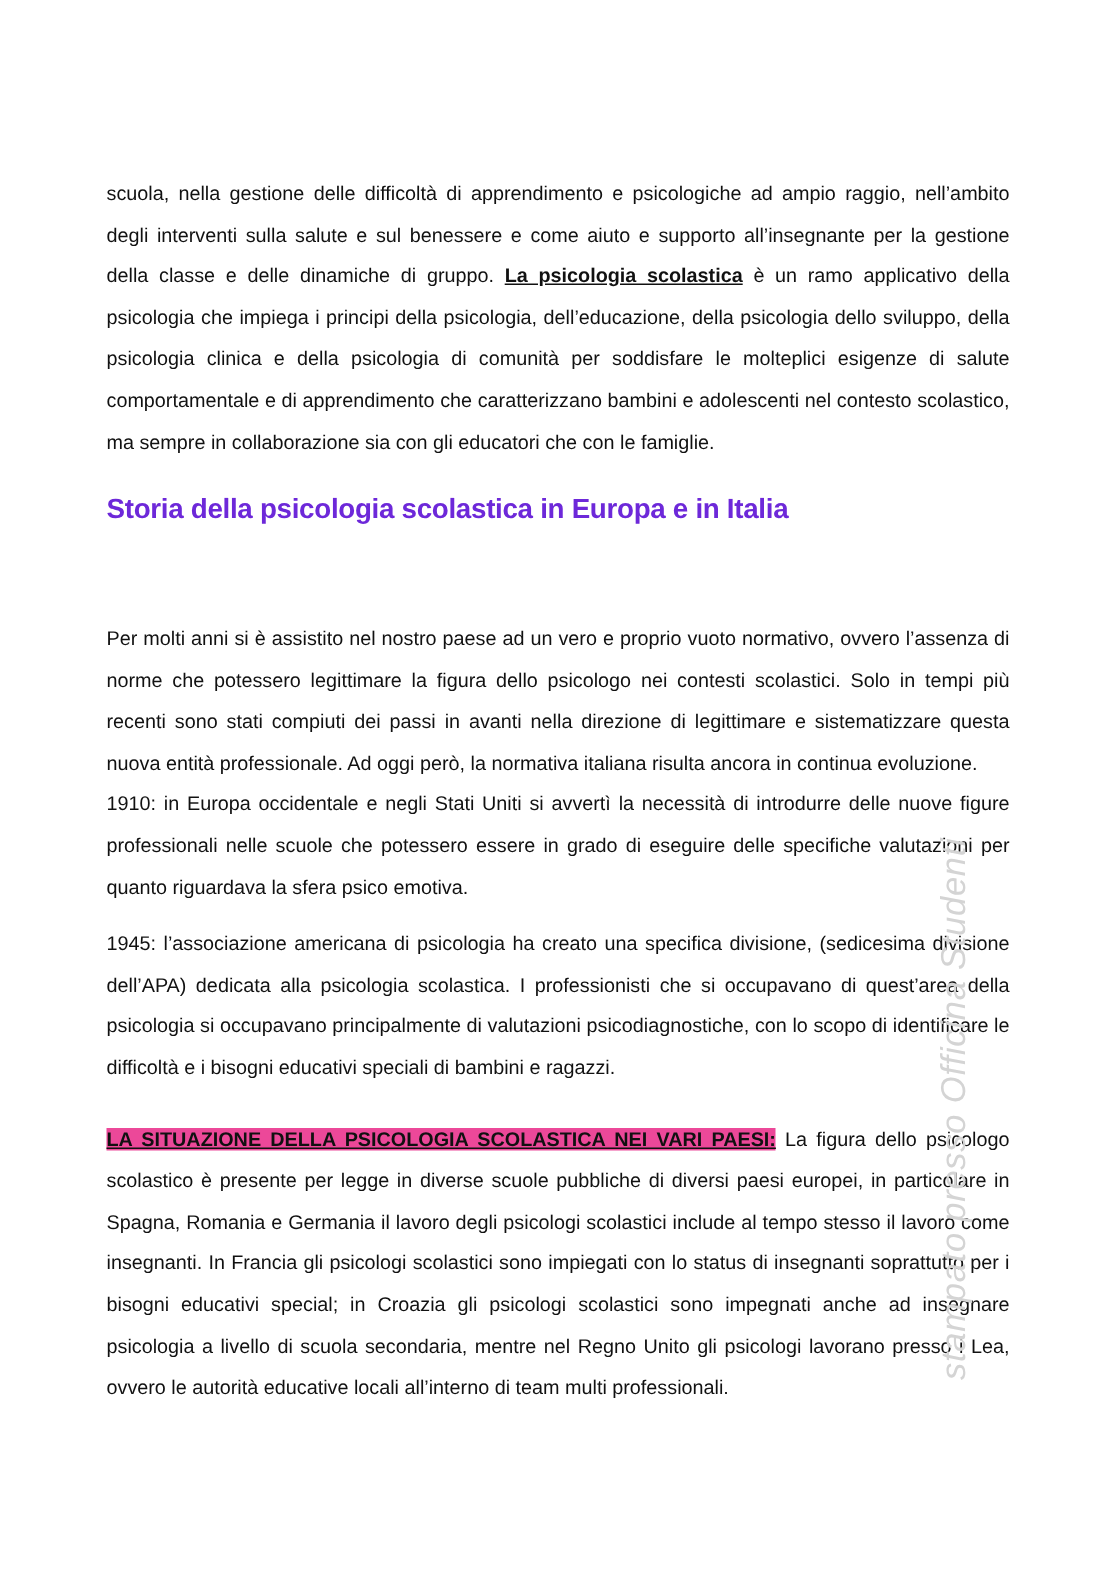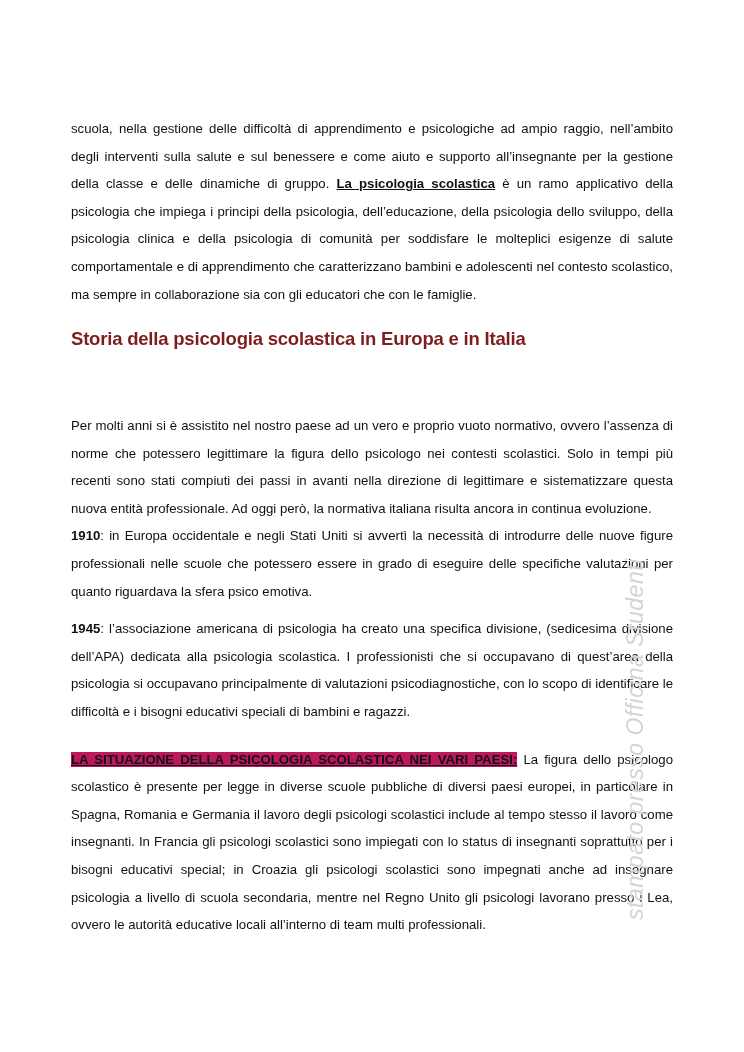--- a/index.html
+++ b/index.html
@@ -2,26 +2,26 @@
 <html><head>
 <meta charset="utf-8">
 <style>
   html, body { margin: 0; padding: 0; background: #ffffff; }
   body { width: 744px; height: 1052px; position: relative; overflow: hidden;
          font-family: "Liberation Sans", sans-serif; color: #111; }
   .page { position: absolute; left: 71px; top: 84px; width: 602px; margin-top: 31px; }
   p { margin: 0; font-size: 13.2px; line-height: 27.6px; text-align: justify; }
   .p1 { margin-bottom: 0; }
   h2 { margin: 0; position: absolute; left: 71px; top: 328px; font-size: 18.5px;
-       font-weight: bold; color: #7f1d1d; letter-spacing: -0.2px; }
+       font-weight: bold; color: #6d28d9; letter-spacing: -0.2px; }
   .sec2 { position: absolute; left: 71px; top: 372px; width: 602px; margin-top: 40px; }
   .gap { height: 10px; }
-  b.year { font-weight: bold; }
+  b.year { font-weight: normal; }
   .under { text-decoration: underline; }
-  .hl { background: #be185d; font-weight: bold; text-decoration: underline; }
+  .hl { background: #ec4899; font-weight: bold; text-decoration: underline; }
   .watermark { position: absolute; left: 622px; top: 920px; transform-origin: 0 0;
                transform: rotate(-90deg); font-size: 23px; font-style: italic;
                color: #d4d4d4; white-space: nowrap; letter-spacing: 0.5px; }
 </style>
 </head>
 <body>
 
 <div class="page">
   <p class="p1"><span>scuola, nella gestione delle difficoltà di apprendimento e psicologiche ad ampio raggio, nell’ambito degli interventi sulla salute e sul benessere e come aiuto e supporto all’insegnante per la gestione della classe e delle dinamiche di gruppo. </span><b class="under">La psicologia scolastica</b><span> è un ramo applicativo della psicologia che impiega i principi della psicologia, dell’educazione, della psicologia dello sviluppo, della psicologia clinica e della psicologia di comunità per soddisfare le molteplici esigenze di salute comportamentale e di apprendimento che caratterizzano bambini e adolescenti nel contesto scolastico, ma sempre in collaborazione sia con gli educatori che con le famiglie.</span></p>
 </div>

